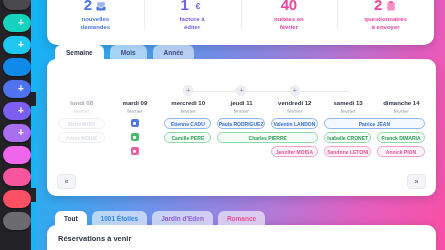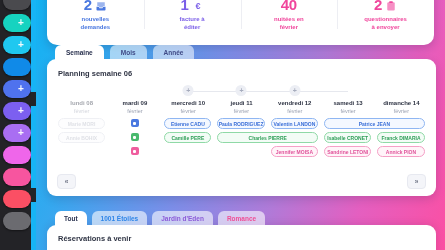--- a/index.html
+++ b/index.html
@@ -199,21 +199,20 @@
       </div>
     </div>
 
   <div class="tabrow" id="ptabs">
       <div class="tab active">Semaine</div>
       <div class="tab">Mois</div>
       <div class="tab">Année</div>
     </div>
 
   <div class="panel">
-    <div class="panel-title">Planning semaine 06</div>
     <div class="grid" id="grid">
         <div class="daycol muted">
           <div class="addbar"></div>
           <div class="dayhead">
             <div class="dayname">lundi 08</div>
             <div class="daymonth">février</div>
           </div>
           <div class="slots">
             <div class="slotrow">
               <div class="chip ghost" style="left: 6%; width: 88%;">Marie MORI</div>

